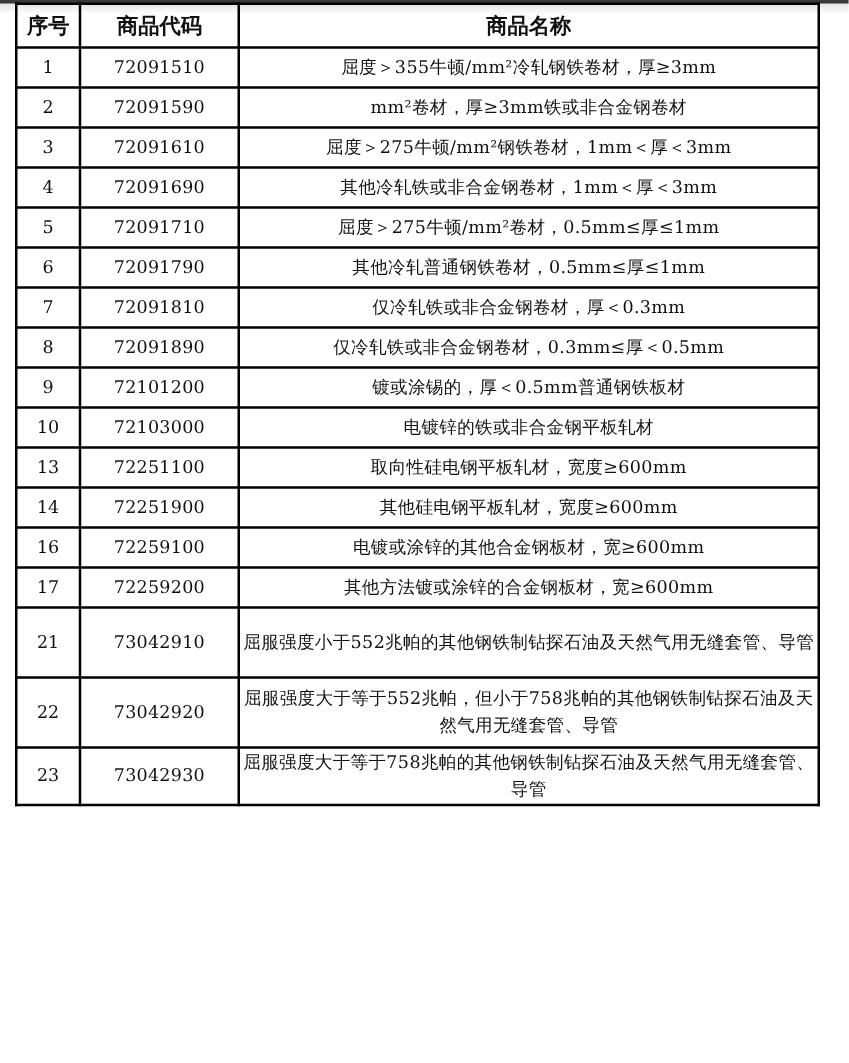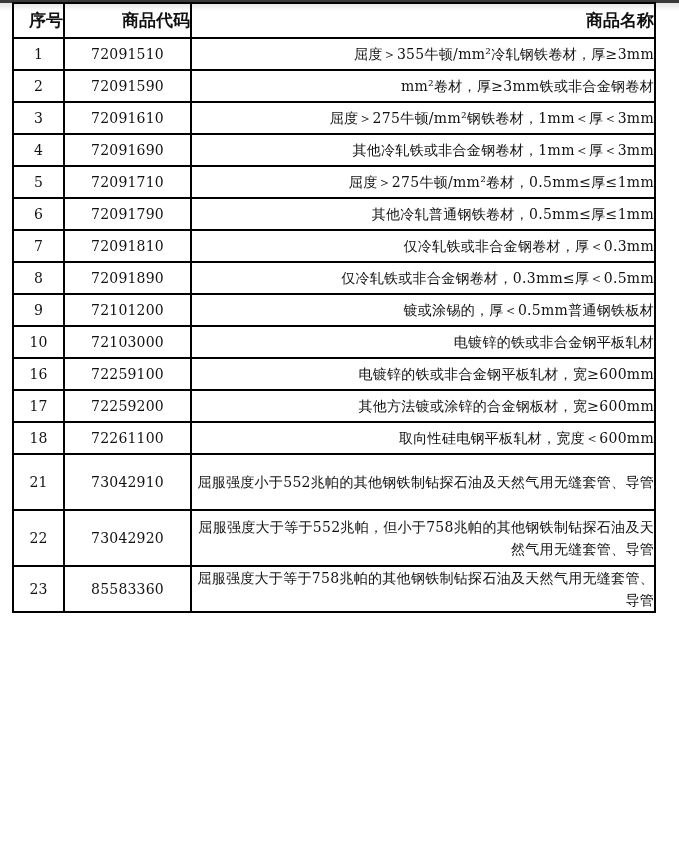--- a/index.html
+++ b/index.html
@@ -5,24 +5,24 @@
   html, body { margin:0; padding:0; background:#ffffff; }
   body { width:679px; height:850px; position:relative; overflow:hidden;
          font-family: "DejaVu Serif", "Liberation Serif", serif; color:#111; }
   .topbar { position:absolute; left:0; top:0; width:679px; height:3px; background:#3a3a3c; }
   .topshadow { position:absolute; left:0; top:3px; width:679px; height:8px;
                background:linear-gradient(#e4e4e4, rgba(255,255,255,0)); }
   table { position:absolute; left:12px; top:2px; border-collapse:collapse; table-layout:fixed; width:642px; }
   col.c1 { width:51px; } col.c2 { width:127px; } col.c3 { width:464px; }
   th, td { border:2px solid #000; padding:0; }
   th { height:33px; font-family:"DejaVu Sans","Liberation Sans",sans-serif; font-weight:bold;
-       font-size:17px; text-align:right; }
+       font-size:17px; text-align:center; }
   td { height:30px; font-size:14px; }
   td.idx, td.code { text-align:center; }
-  td.name { text-align:right; padding-left:0; letter-spacing:0.3px; line-height:22px; }
+  td.name { text-align:center; padding-left:0; letter-spacing:0.3px; line-height:22px; }
   tr.tall td { height:54px; }
   tr.tall2 td { height:41px; }
   td.code { letter-spacing:0.2px;margin-left:32px; }
 </style>
 </head>
 <body>
 
 <div class="topbar"></div>
 <div class="topshadow"></div>
 
@@ -84,43 +84,48 @@
         <td class="idx">9</td>
         <td class="code">72101200</td>
         <td class="name">镀或涂锡的，厚＜0.5mm普通钢铁板材</td>
       </tr>
       <tr>
         <td class="idx">10</td>
         <td class="code">72103000</td>
         <td class="name">电镀锌的铁或非合金钢平板轧材</td>
       </tr>
       <tr>
+        <td class="idx">13</td>
+        <td class="code">72251100</td>
+        <td class="name">取向性硅电钢平板轧材，宽度≥600mm</td>
+      </tr>
+      <tr>
+        <td class="idx">14</td>
+        <td class="code">72251900</td>
+        <td class="name">其他硅电钢平板轧材，宽度≥600mm</td>
+      </tr>
+      <tr>
         <td class="idx">16</td>
         <td class="code">72259100</td>
-        <td class="name">电镀锌的铁或非合金钢平板轧材，宽≥600mm</td>
+        <td class="name">电镀或涂锌的其他合金钢板材，宽≥600mm</td>
       </tr>
       <tr>
         <td class="idx">17</td>
         <td class="code">72259200</td>
         <td class="name">其他方法镀或涂锌的合金钢板材，宽≥600mm</td>
-      </tr>
-      <tr>
-        <td class="idx">18</td>
-        <td class="code">72261100</td>
-        <td class="name">取向性硅电钢平板轧材，宽度＜600mm</td>
       </tr>
       <tr class="tall">
         <td class="idx">21</td>
         <td class="code">73042910</td>
         <td class="name">屈服强度小于552兆帕的其他钢铁制钻探石油及天然气用无缝套管、导管</td>
       </tr>
       <tr class="tall">
         <td class="idx">22</td>
         <td class="code">73042920</td>
         <td class="name">屈服强度大于等于552兆帕，但小于758兆帕的其他钢铁制钻探石油及天然气用无缝套管、导管</td>
       </tr>
       <tr class="tall2">
         <td class="idx">23</td>
-        <td class="code">85583360</td>
+        <td class="code">73042930</td>
         <td class="name">屈服强度大于等于758兆帕的其他钢铁制钻探石油及天然气用无缝套管、导管</td>
       </tr>
     </tbody>
 </table>
 
 </body></html>

